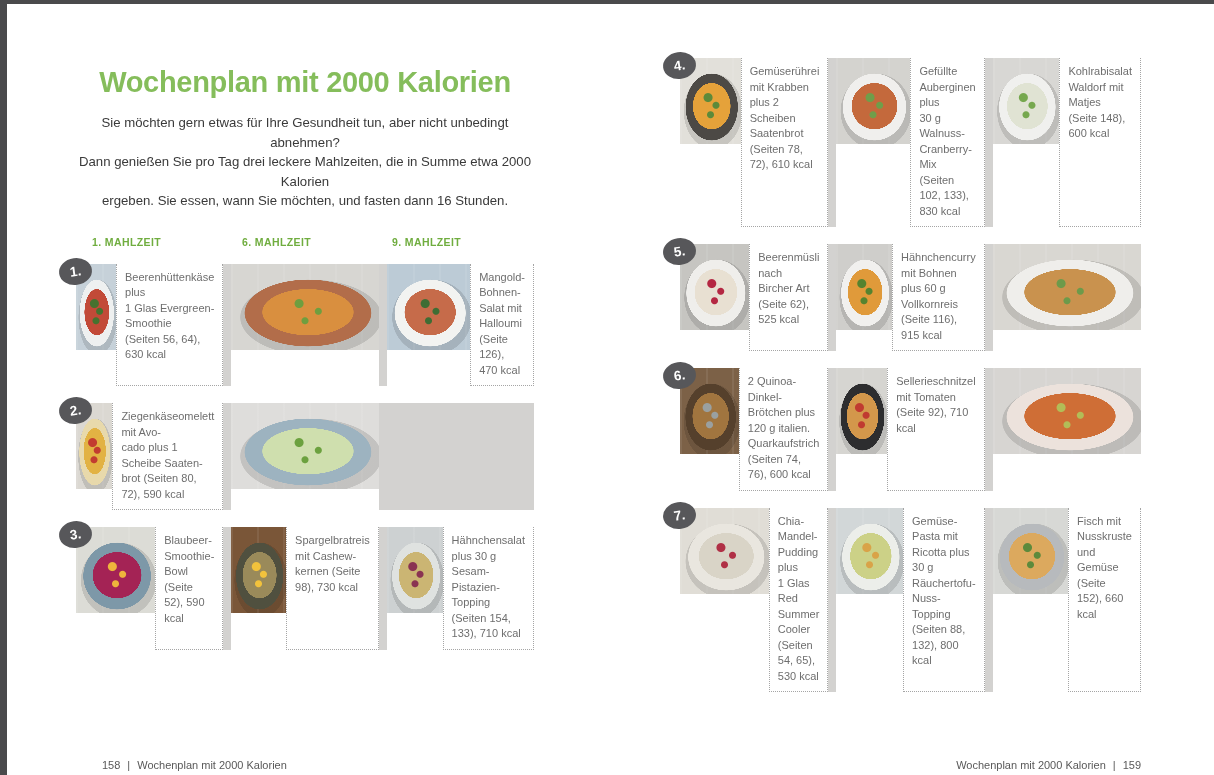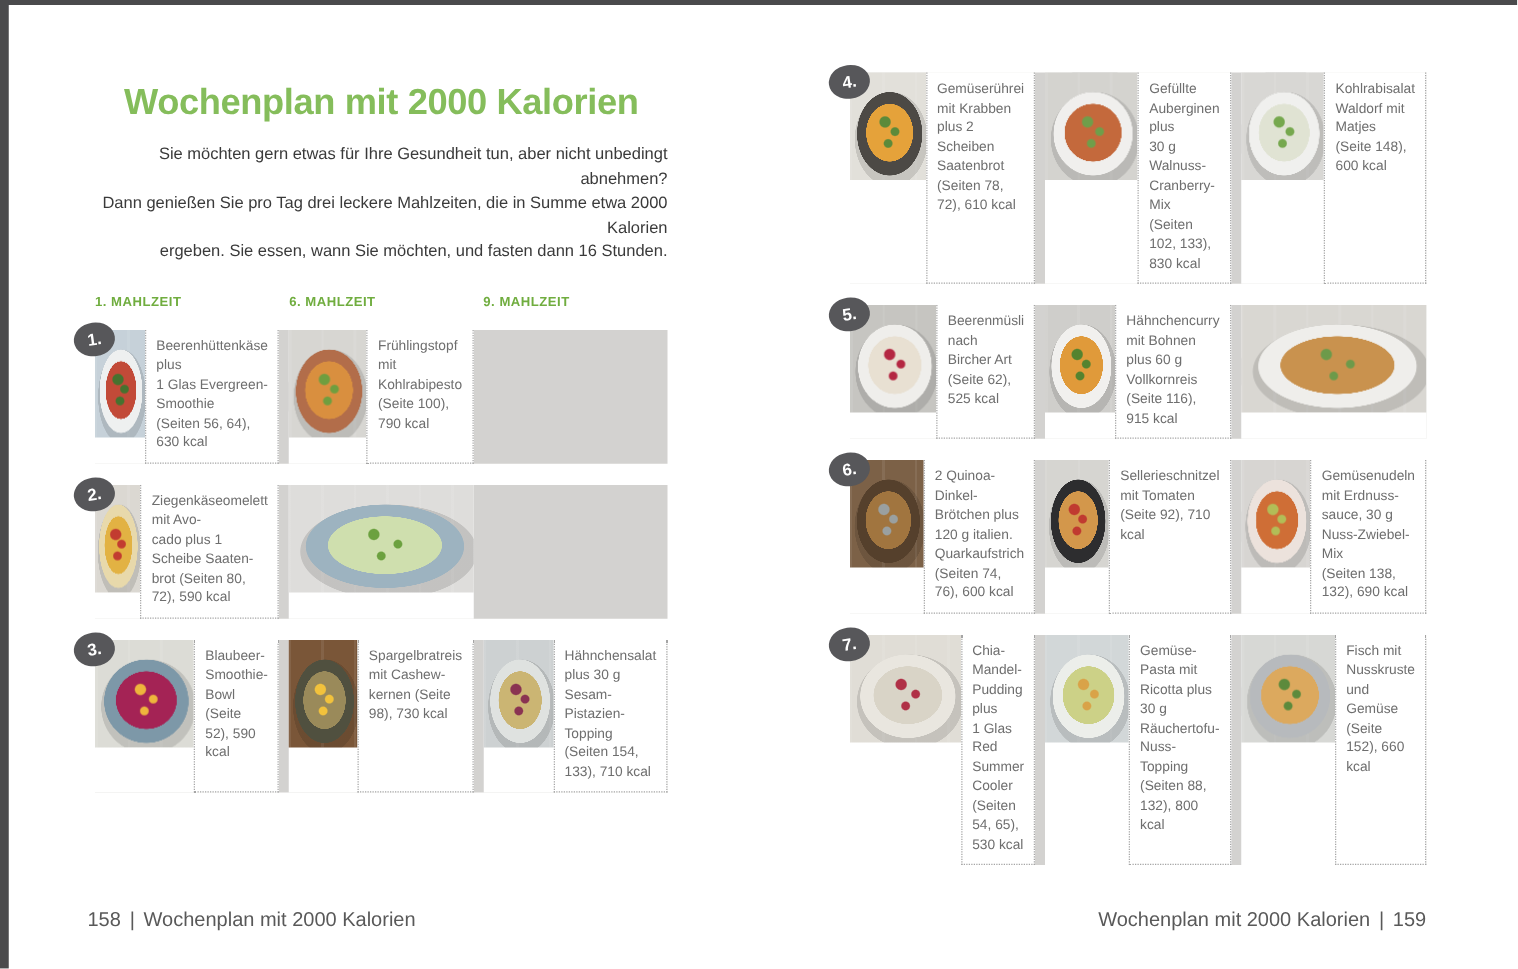--- a/index.html
+++ b/index.html
@@ -14,23 +14,23 @@
   .book{position:relative; width:1214px; height:775px; background:var(--page-bg); overflow:hidden;}
   .edge-top{position:absolute; left:0; top:0; width:100%; height:4px; background:var(--edge-dark); z-index:5;}
   .edge-left{position:absolute; left:0; top:0; width:7px; height:100%; background:var(--edge-dark); z-index:5;}
 
   .page{position:absolute; top:4px;}
   .page-left{left:76px; width:458px;}
   .page-right{left:680px; width:461px;}
 
   h1.title{margin-top:62px; text-align:center; font-size:29px; line-height:33px; font-weight:bold;
     color:var(--title-green); letter-spacing:-0.3px;}
-  .intro{margin-top:14px; text-align:right; font-size:13.2px; line-height:19.6px; color:var(--intro-text);}
-
-  .col-headers{margin-top:25px; display:grid; grid-template-columns:repeat(3,1fr); column-gap:8px;}
+  .intro{margin-top:14px; text-align:center; font-size:13.2px; line-height:19.6px; color:var(--intro-text);}
+
+  .col-headers{margin-top:25px; display:grid; grid-template-columns:repeat(3,1fr); column-gap:8px;margin-left:16px;}
   .col-header{font-size:10.5px; font-weight:bold; color:var(--header-green); letter-spacing:0.4px;}
 
   .rows{margin-top:16px;}
   .page-right .rows{margin-top:54px;}
   .day-row{position:relative; margin-bottom:17px;}
   .cells{display:grid; grid-template-columns:repeat(3,1fr); column-gap:8px; background:var(--gap-gray);}
   .meal-cell{display:flex; background:#fff;}
   .photo{height:86px; width:100%;
     background-image:
       radial-gradient(circle at 46% 46%, var(--accent) 0 4px, transparent 5px),
@@ -40,21 +40,21 @@
       radial-gradient(ellipse 43% 39% at 52% 57%, var(--plate) 0 99%, transparent 100%),
       radial-gradient(ellipse 48% 44% at 54% 62%, rgba(0,0,0,0.12) 0 99%, transparent 100%),
       repeating-linear-gradient(90deg, rgba(255,255,255,0.08) 0 2px, transparent 2px 26px),
       linear-gradient(var(--bg), var(--bg));}
   .caption{flex:1; border:1px dotted var(--dotted-border); border-top:none;
     padding:6px 8px 7px; font-size:11px; line-height:15.5px; color:var(--caption-text); background:#fff;}
   .day-badge{position:absolute; left:-17px; top:-6px; width:33px; height:27px; border-radius:50%;
     background:var(--badge-bg); color:var(--badge-text); font-size:13.5px; font-weight:bold;
     display:flex; align-items:center; justify-content:center; transform:rotate(-8deg); z-index:3;}
 
-  .folio{position:absolute; top:728px; font-size:16px; color:var(--footer-text); z-index:4;}
+  .folio{position:absolute; top:759px; font-size:11px; color:var(--footer-text); z-index:4;margin-left:32px;}
   .folio-left{left:70px;}
   .folio-right{right:73px; text-align:right;}
   .folio .sep{margin:0 7px;}
 </style>
 </head>
 <body>
 
 <div class="book">
   <div class="edge-top"></div>
   <div class="edge-left"></div>
@@ -73,23 +73,26 @@
       <span class="day-num">1.</span>
     </div>
     <div class="cells">
   <figure class="meal-cell">
     <div class="photo" style="--bg: #c6d1d9; --plate: #eef0f0; --dish: #c24a38; --accent: #46722f;"></div>
     <figcaption class="caption">Beerenhüttenkäse plus<br>1 Glas Evergreen-Smoothie<br>(Seiten 56, 64), 630 kcal</figcaption>
   </figure>
 
   <figure class="meal-cell">
     <div class="photo" style="--bg: #d7d6d2; --plate: #b26d4a; --dish: #d98f3f; --accent: #6f9e3f;"></div>
-    <figcaption class="caption">Frühlingstopf mit Kohlrabipesto<br>(Seite 100), 790 kcal</figcaption>
-  </figure>
-
+  </figure>
+
+  <figure class="meal-cell">
+    <div class="photo" style="--bg: #bccbd6; --plate: #f2f3f1; --dish: #c66b4a; --accent: #3f6d34;"></div>
+    <figcaption class="caption">Mangold-Bohnen-Salat mit<br>Halloumi (Seite 126), 470 kcal</figcaption>
+  </figure>
 </div>
   </div>
 
   <div class="day-row">
     <div class="day-badge">
       <span class="day-num">2.</span>
     </div>
     <div class="cells">
   <figure class="meal-cell">
     <div class="photo" style="--bg: #dbd8d2; --plate: #e8d9ab; --dish: #e2b243; --accent: #c23c30;"></div>
@@ -182,21 +185,20 @@
     <figcaption class="caption">2 Quinoa-Dinkel-Brötchen plus<br>120 g italien. Quarkaufstrich<br>(Seiten 74, 76), 600 kcal</figcaption>
   </figure>
 
   <figure class="meal-cell">
     <div class="photo" style="--bg: #d6d5d1; --plate: #2d2d2f; --dish: #d3974b; --accent: #c03a30;"></div>
     <figcaption class="caption">Sellerieschnitzel mit Tomaten<br>(Seite 92), 710 kcal</figcaption>
   </figure>
 
   <figure class="meal-cell">
     <div class="photo" style="--bg: #d7d5d2; --plate: #ece2dc; --dish: #cf6e36; --accent: #b2bd57;"></div>
-    <figcaption class="caption">Gemüsenudeln mit Erdnuss-<br>sauce, 30 g Nuss-Zwiebel-Mix<br>(Seiten 138, 132), 690 kcal</figcaption>
   </figure>
 </div>
   </div>
 
   <div class="day-row">
     <div class="day-badge">
       <span class="day-num">7.</span>
     </div>
     <div class="cells">
   <figure class="meal-cell">

